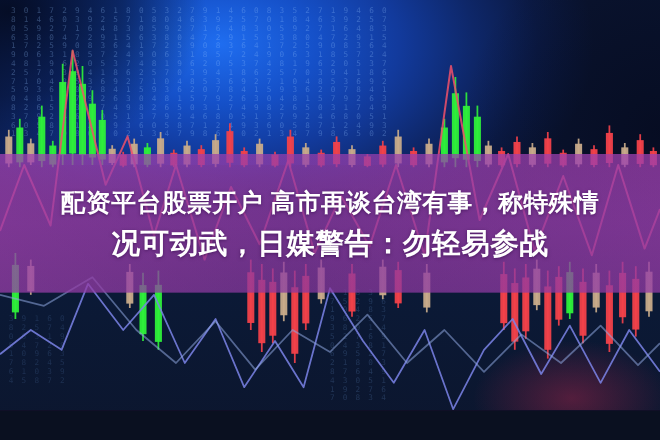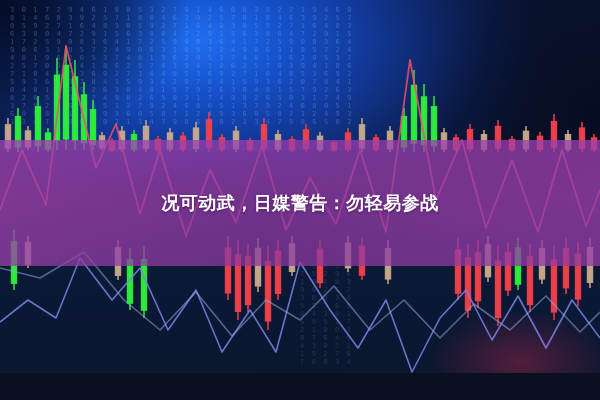--- a/index.html
+++ b/index.html
@@ -77,21 +77,21 @@
   .hl-line{
     color:#ffffff;
     font-weight:700;
     font-size:23px;
     line-height:30px;
     letter-spacing:.5px;
     text-shadow:0 1px 3px rgba(40,0,60,.55);
     white-space:nowrap;
   }
   .hl-line.l1{font-size:22.5px;}
-  .hl-line.l2{font-size:18px;}
+  .hl-line.l2{font-size:26px;}
 </style>
 </head>
 <body>
 
 <div id="stage">
 
   <div class="layer" id="bg-base"></div>
   <div class="layer" id="bg-vignette"></div>
   <div class="layer" id="bg-lower"></div>
   <div class="layer" id="bg-glow-red"></div>
@@ -117,20 +117,28 @@
 9 6 2 5 7
 3 8 0 1 4
 5 2 7 6 9
 0 4 3 8 1
 6 9 5 2 7
 2 1 8 0 3
 8 7 6 4 9
 4 3 0 5 1
 1 9 2 7 6
 7 0 8 3 4</div>
+  <div class="digits" id="digits-botleft">3 9 1 6 0
+8 2 5 7 4
+0 6 3 1 9
+5 4 7 2 8
+1 0 9 6 3
+7 8 2 4 5
+6 1 0 3 9
+4 5 8 7 2</div>
 
   <svg id="chart-svg" viewBox="0 0 600 400" preserveAspectRatio="none">
     <g id="g-upper-candles">
         <line x1="8" x2="8" y1="118" y2="152" stroke="#c8ab8a" stroke-width="1.6" opacity="0.92"></line>
         <rect x="4.8" y="124.12" width="6.4" height="24.47999999999999" fill="#c8ab8a" opacity="0.95"></rect>
         <line x1="18" x2="18" y1="108" y2="152" stroke="#2ef03a" stroke-width="1.6" opacity="0.92"></line>
         <rect x="14.8" y="115.92" width="6.4" height="31.679999999999993" fill="#2ef03a" opacity="0.95"></rect>
         <line x1="28" x2="28" y1="126" y2="150" stroke="#c8ab8a" stroke-width="1.6" opacity="0.92"></line>
         <rect x="24.8" y="130.32" width="6.4" height="17.28" fill="#c8ab8a" opacity="0.95"></rect>
         <line x1="38" x2="38" y1="96" y2="152" stroke="#2ef03a" stroke-width="1.6" opacity="0.92"></line>
@@ -290,16 +298,17 @@
         <polyline points="0,210 22,150 46,205 66,46 96,168 116,124 140,214 160,150 186,236 210,170 236,222 262,146 286,230 310,178 336,224 360,150 386,232 410,60 436,200 462,140 486,228 512,160 538,232 562,150 586,226 600,190" fill="none" stroke="#f0506a" stroke-width="1.8" opacity="0.85" stroke-linejoin="round"></polyline>
         <polyline points="0,322 28,300 56,318 80,258 112,300 140,268 168,330 196,290 222,352 250,310 276,352 300,262 330,310 358,348 386,300 412,372 440,318 466,290 492,340 518,296 546,348 572,300 600,338" fill="none" stroke="#7b84e8" stroke-width="1.6" opacity="0.85" stroke-linejoin="round"></polyline>
         <polyline points="0,268 40,278 84,252 124,300 160,330 196,292 232,336 266,300 300,320 334,286 370,330 404,300 440,338 474,304 510,330 546,296 580,332 600,312" fill="none" stroke="#8fa8e0" stroke-width="1.6" opacity="0.55" stroke-linejoin="round"></polyline>
       </g>
   </svg>
 
   <div id="band"></div>
   <div id="band-tint"></div>
 
   <div id="headline">
+    <div class="hl-line l1">配资平台股票开户 高市再谈台湾有事，称特殊情</div>
     <div class="hl-line l2">况可动武，日媒警告：勿轻易参战</div>
   </div>
 
 </div>
 
 </body></html>

